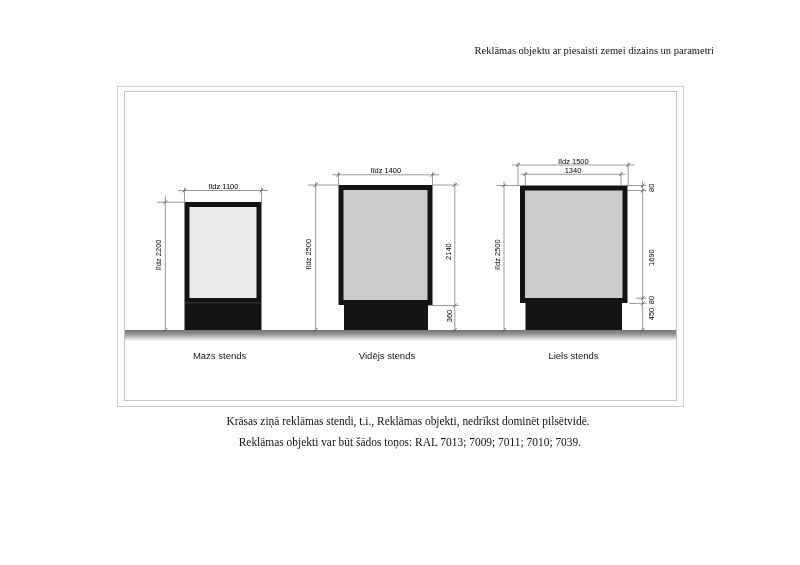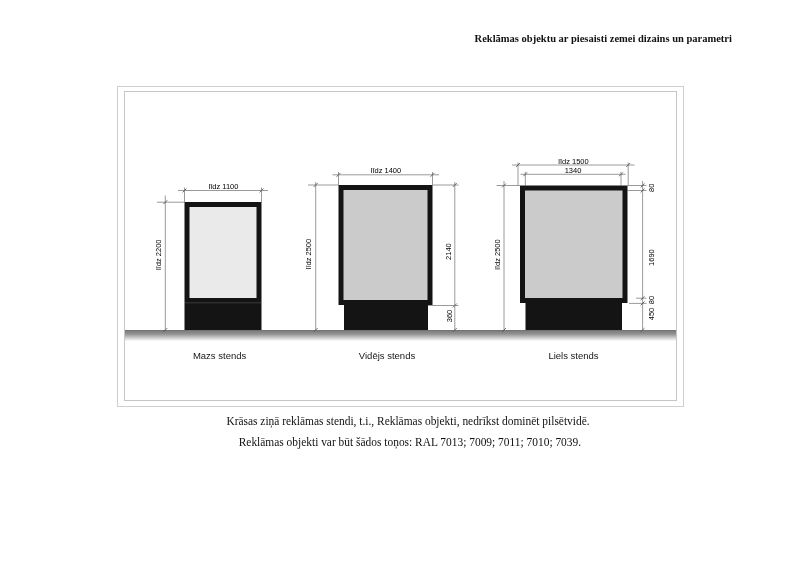--- a/index.html
+++ b/index.html
@@ -1,18 +1,18 @@
 <!DOCTYPE html>
 <html><head>
 <meta charset="utf-8">
 <style>
 html,body{margin:0;padding:0;width:800px;height:565px;background:#ffffff;overflow:hidden}
 #page{position:absolute;left:0;top:0;width:800px;height:565px;filter:grayscale(1)}
 body{position:relative;font-family:"Liberation Serif",serif}
-.title{position:absolute;top:34px;left:474.6px;font-weight:bold;font-size:10.5px;line-height:1;white-space:nowrap;color:#111}
+.title{position:absolute;top:46px;left:474.6px;font-weight:normal;font-size:10.5px;line-height:1;white-space:nowrap;color:#111}
 .t1{position:absolute;top:416.4px;left:0;width:816px;text-align:center;font-size:11.43px;line-height:1;white-space:nowrap;color:#111}
 .t2{position:absolute;top:436.8px;left:0;width:819.8px;text-align:center;font-size:11.43px;line-height:1;white-space:nowrap;color:#111}
 </style>
 </head>
 <body>
 <div id="page">
 <div class="title">Reklāmas objektu ar piesaisti zemei dizains un parametri</div>
 <svg width="800" height="565" viewBox="0 0 800 565" style="position:absolute;left:0;top:0">
 <defs>
 <linearGradient id="g" x1="0" y1="0" x2="0" y2="1">

